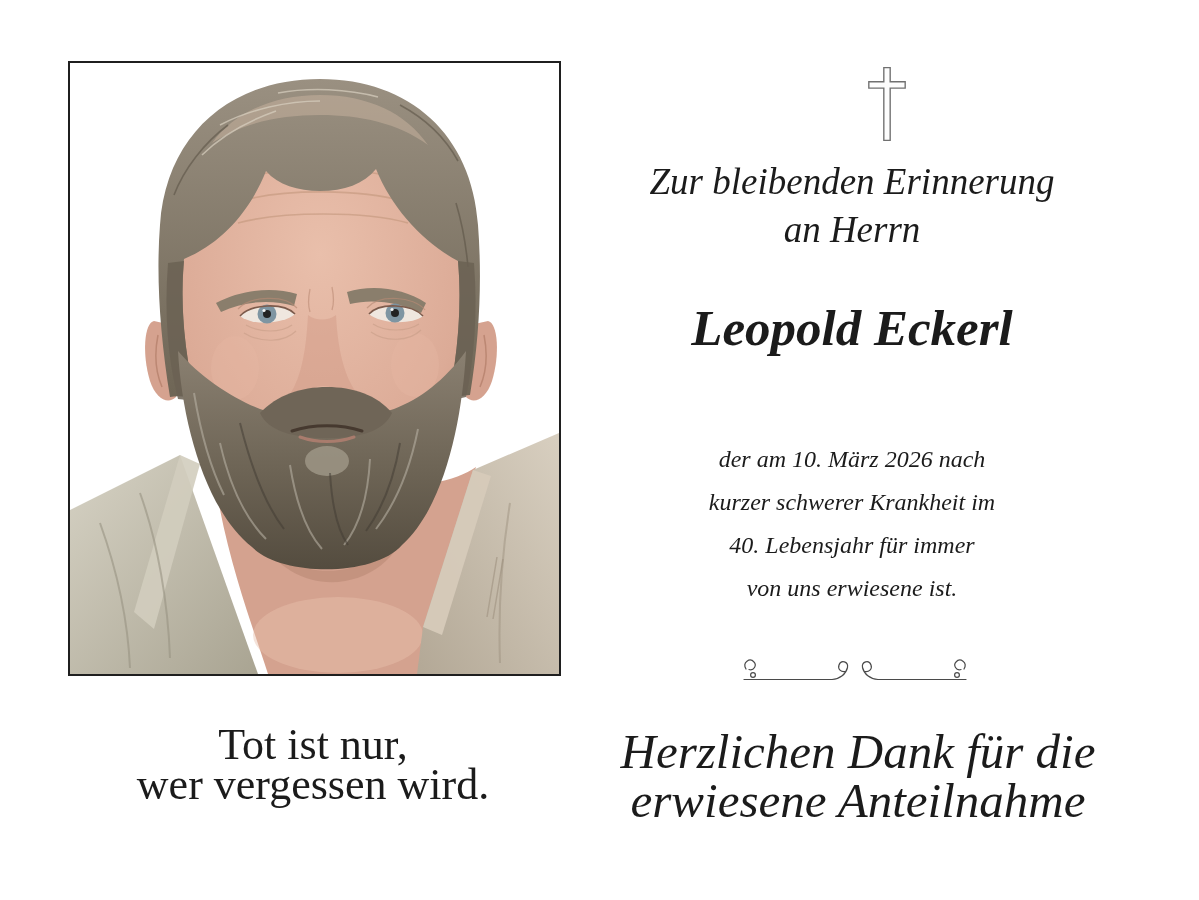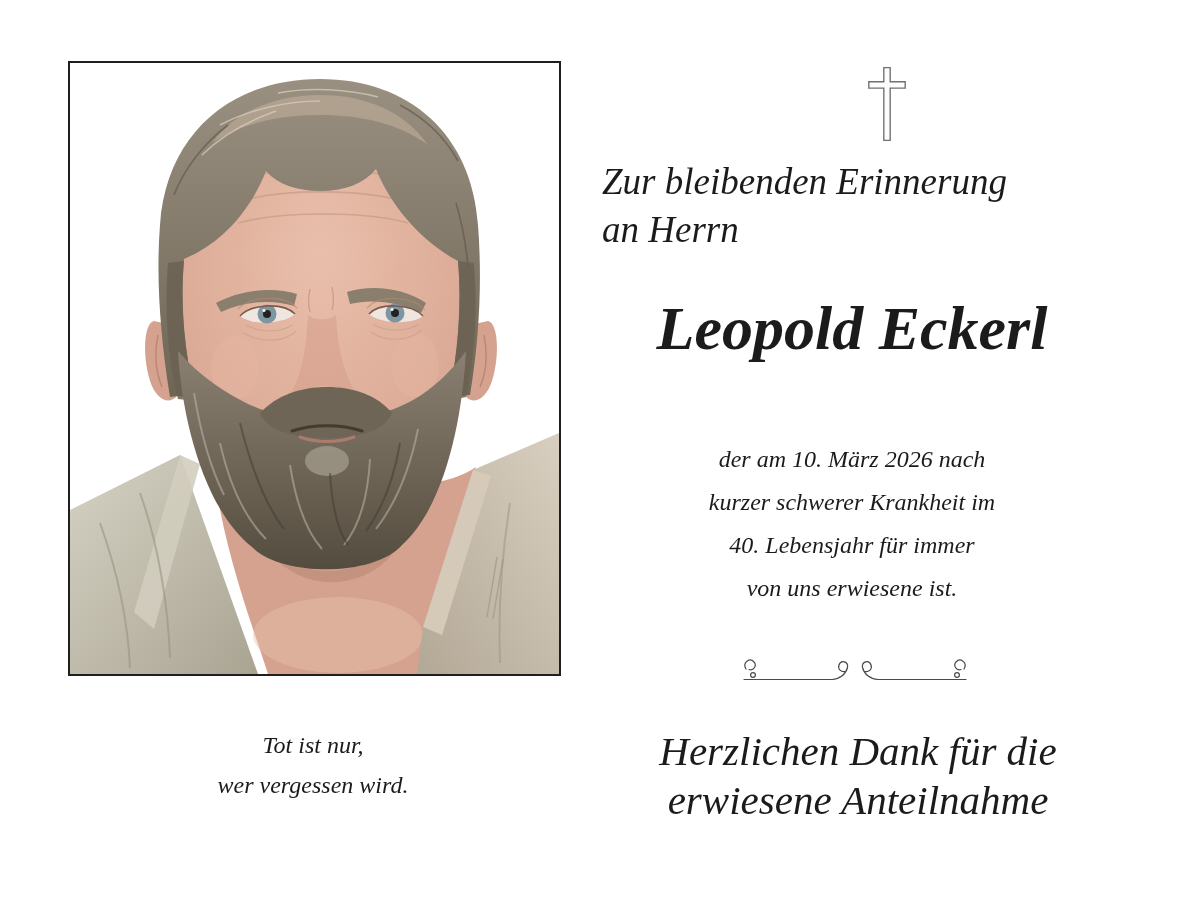--- a/index.html
+++ b/index.html
@@ -14,44 +14,44 @@
   
   .photo-frame{
     position:absolute;left:68px;top:61px;width:489px;height:611px;
     border:2px solid #1f1f1f;background:#ffffff;
   }
   .photo-frame svg{display:block;width:100%;height:100%;}
 
   
   .caption{
     position:absolute;left:133px;top:725px;width:360px;
-    text-align:center;font-style:italic;font-size:24px;line-height:40px;
+    text-align:center;font-size:44px;line-height:40px;
   }
 
   
   .cross{position:absolute;left:867px;top:64px;width:40px;height:80px;}
   .cross svg{display:block;width:100%;height:100%;}
 
   .intro{
     position:absolute;left:602px;top:158px;width:500px;
-    font-style:italic;font-size:37px;line-height:48px;white-space:nowrap;
+    text-align:center;font-style:italic;font-size:37px;line-height:48px;white-space:nowrap;
   }
   .name{
     position:absolute;left:602px;top:300px;width:500px;margin:0;
-    text-align:center;font-style:italic;font-weight:700;font-size:62px;line-height:56px;white-space:nowrap;
+    text-align:center;font-style:italic;font-weight:700;font-size:51px;line-height:56px;white-space:nowrap;
   }
   .obituary{
     position:absolute;left:602px;top:438px;width:500px;
     text-align:center;font-style:italic;font-size:24px;line-height:43px;white-space:nowrap;
   }
   .divider{position:absolute;left:733px;top:657px;width:244px;height:34px;}
   .divider svg{display:block;width:100%;height:100%;}
   .thanks{
     position:absolute;left:605px;top:727px;width:506px;
-    text-align:center;font-style:italic;font-size:41px;line-height:49px;white-space:nowrap;
+    text-align:center;font-style:italic;font-size:49px;line-height:49px;white-space:nowrap;
   }
   .line{display:block;}
 </style>
 </head>
 <body>
 
 <div class="card">
 
   <div class="photo-frame">
     <svg viewBox="0 0 489 611" preserveAspectRatio="none">

